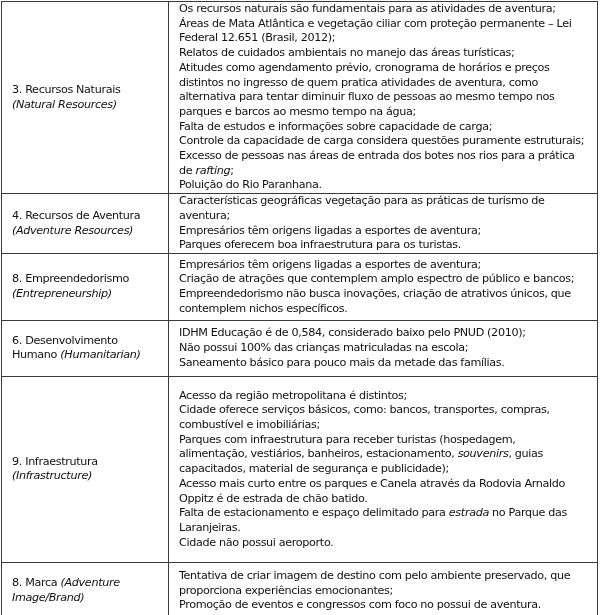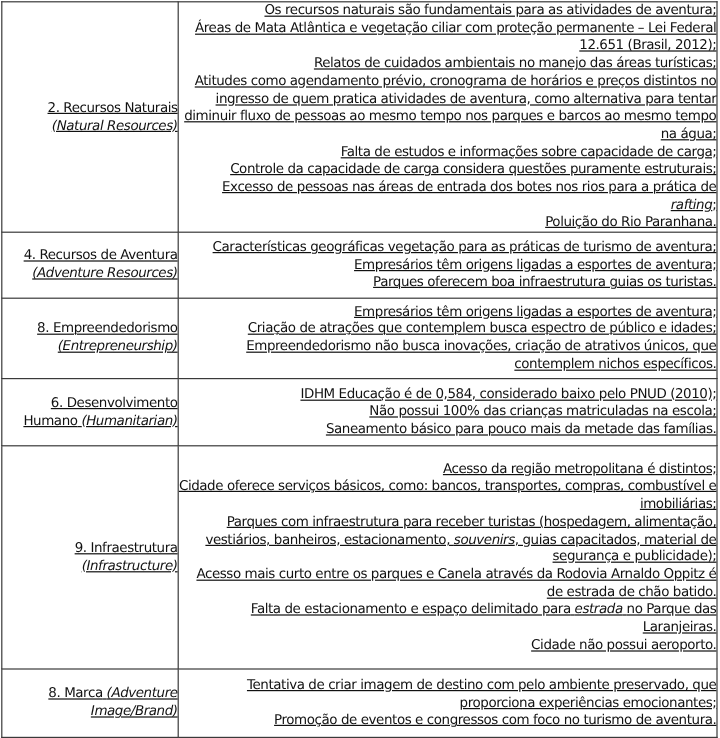--- a/index.html
+++ b/index.html
@@ -9,45 +9,44 @@
     width: 597px;
     border-collapse: collapse;
     font-family: "DejaVu Sans", sans-serif;
     font-size: 11.2px;
     line-height: 14.7px;
     color: #111111;
     letter-spacing: -0.35px;
   }
   table.doc-table td {
     border: 1px solid #3a3a3a;
-    text-align: right;
+    text-align: left;
     vertical-align: middle;
-    padding: 0 0;
-    text-decoration: underline;
+    padding: 0 10px;
   }
   td.cat { width: 146px; }
   td.desc { padding: 0 1px; }
   .line { display: block; }
   em { font-style: italic; }
   tr.r1 { height: 190px; }
   tr.r2 { height: 55px; }
   tr.r3 { height: 67px; }
   tr.r4 { height: 56px; }
   tr.r5 { height: 186px; }
   tr.r6 { height: 57px; margin-top: 48px; }
 </style>
 </head>
 <body>
 
 <table class="doc-table">
   <tbody>
 
     <tr class="r1">
       <td class="cat">
-        <span class="line">2. Recursos Naturais</span>
+        <span class="line">3. Recursos Naturais</span>
         <em class="line">(Natural Resources)</em>
       </td>
       <td class="desc">
         <span class="line">Os recursos naturais são fundamentais para as atividades de aventura;</span>
         <span class="line">Áreas de Mata Atlântica e vegetação ciliar com proteção permanente – Lei Federal 12.651 (Brasil, 2012);</span>
         <span class="line">Relatos de cuidados ambientais no manejo das áreas turísticas;</span>
         <span class="line">Atitudes como agendamento prévio, cronograma de horários e preços distintos no ingresso de quem pratica atividades de aventura, como alternativa para tentar diminuir fluxo de pessoas ao mesmo tempo nos parques e barcos ao mesmo tempo na água;</span>
         <span class="line">Falta de estudos e informações sobre capacidade de carga;</span>
         <span class="line">Controle da capacidade de carga considera questões puramente estruturais;</span>
         <span class="line"><span>Excesso de pessoas nas áreas de entrada dos botes nos rios para a prática de</span> <em>rafting</em><span>;</span></span>
@@ -56,32 +55,32 @@
     </tr>
 
     <tr class="r2">
       <td class="cat">
         <span class="line">4. Recursos de Aventura</span>
         <em class="line">(Adventure Resources)</em>
       </td>
       <td class="desc">
         <span class="line">Características geográficas vegetação para as práticas de turismo de aventura;</span>
         <span class="line">Empresários têm origens ligadas a esportes de aventura;</span>
-        <span class="line">Parques oferecem boa infraestrutura guias os turistas.</span>
+        <span class="line">Parques oferecem boa infraestrutura para os turistas.</span>
       </td>
     </tr>
 
     <tr class="r3">
       <td class="cat">
         <span class="line">8. Empreendedorismo</span>
         <em class="line">(Entrepreneurship)</em>
       </td>
       <td class="desc">
         <span class="line">Empresários têm origens ligadas a esportes de aventura;</span>
-        <span class="line">Criação de atrações que contemplem busca espectro de público e idades;</span>
+        <span class="line">Criação de atrações que contemplem amplo espectro de público e bancos;</span>
         <span class="line">Empreendedorismo não busca inovações, criação de atrativos únicos, que contemplem nichos específicos.</span>
       </td>
     </tr>
 
     <tr class="r4">
       <td class="cat">
         <span>6. Desenvolvimento Humano</span>
         <em>(Humanitarian)</em>
       </td>
       <td class="desc">
@@ -106,17 +105,17 @@
       </td>
     </tr>
 
     <tr class="r6">
       <td class="cat">
         <span>8. Marca</span>
         <em>(Adventure Image/Brand)</em>
       </td>
       <td class="desc">
         <span class="line">Tentativa de criar imagem de destino com pelo ambiente preservado, que proporciona experiências emocionantes;</span>
-        <span class="line">Promoção de eventos e congressos com foco no turismo de aventura.</span>
+        <span class="line">Promoção de eventos e congressos com foco no possui de aventura.</span>
       </td>
     </tr>
   </tbody>
 </table>
 
 </body></html>

